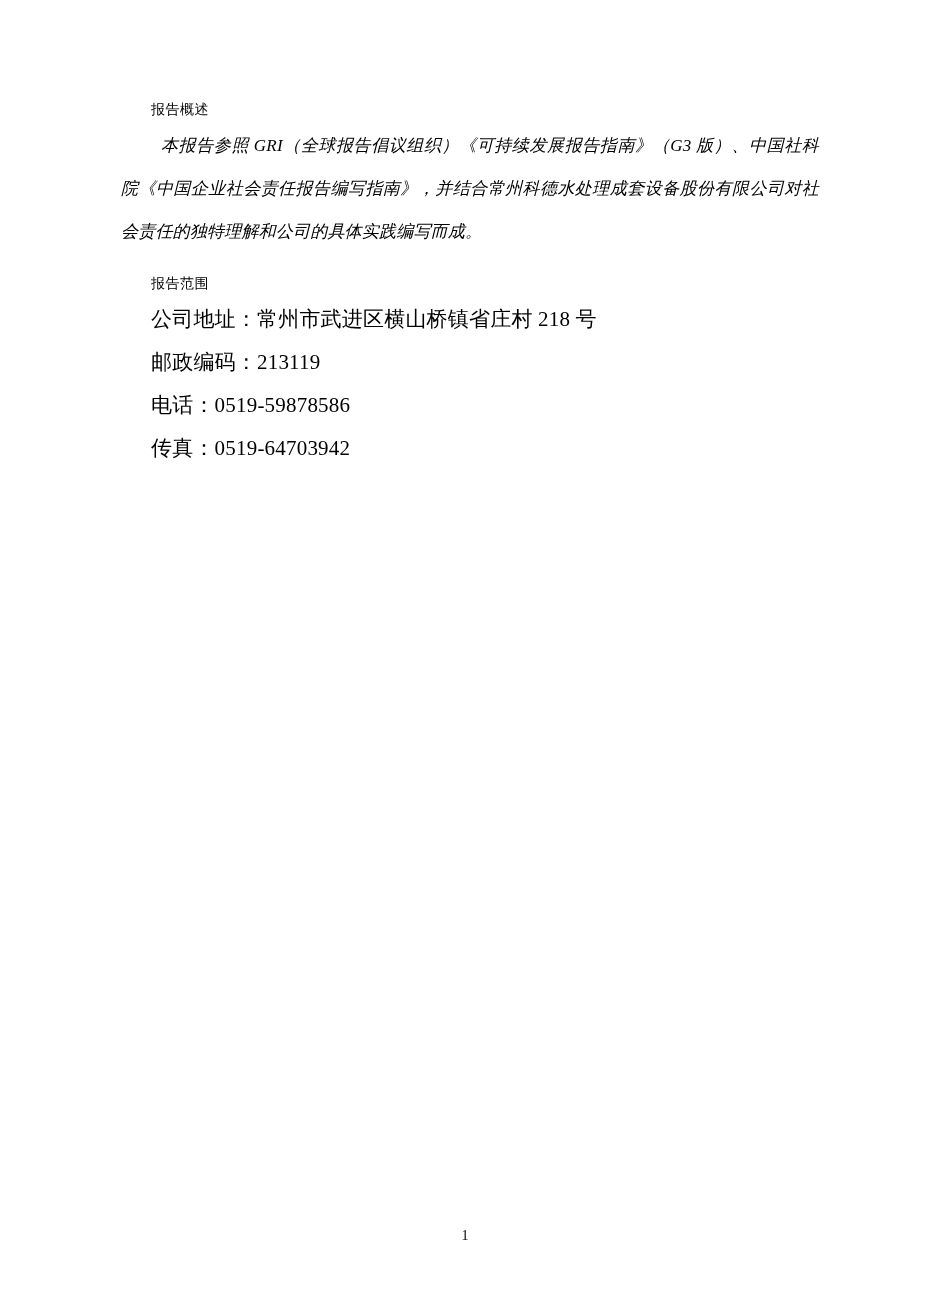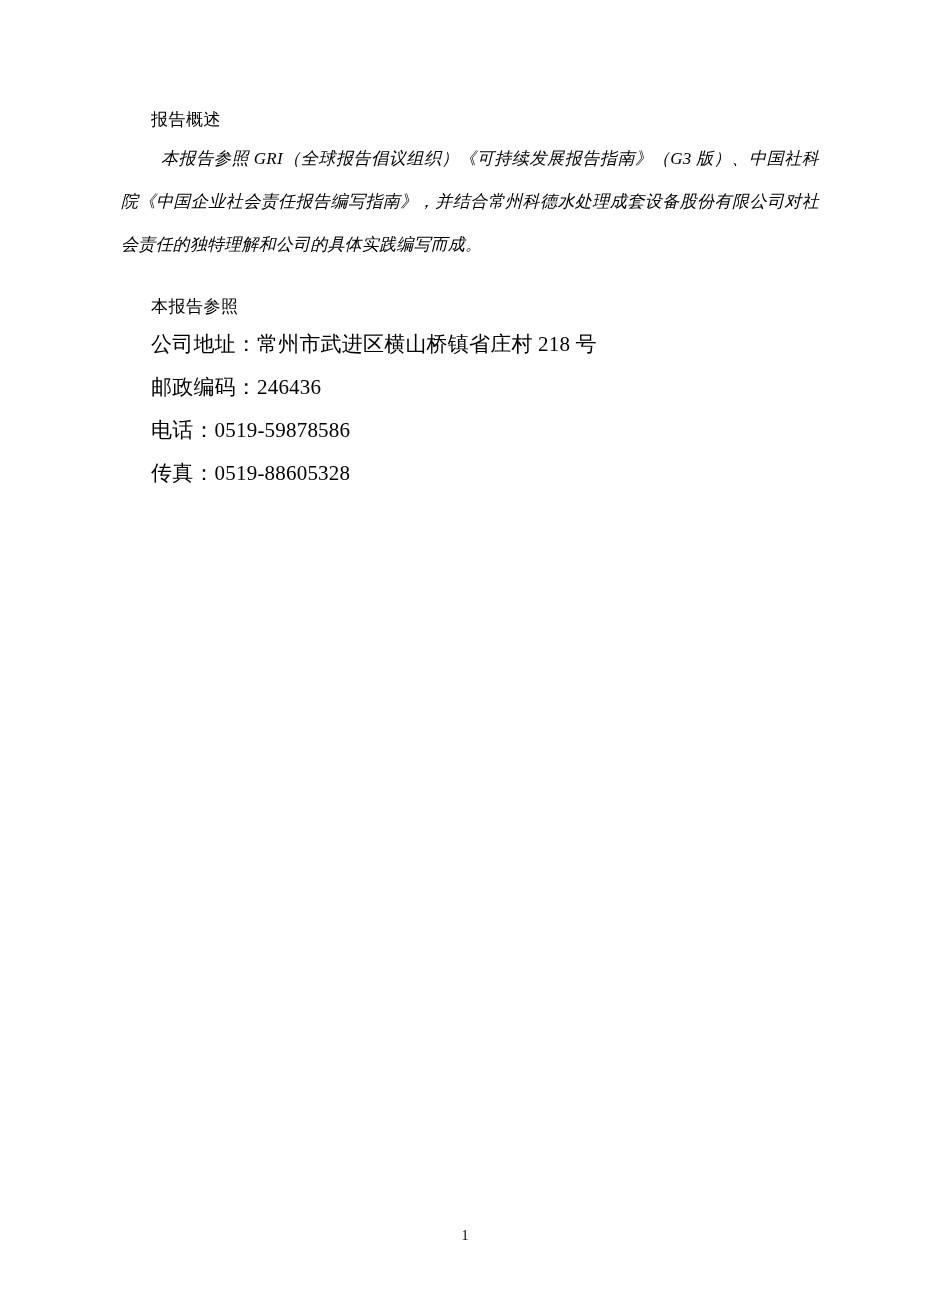--- a/index.html
+++ b/index.html
@@ -16,23 +16,23 @@
     color: #000000;
     overflow: hidden;
   }
   .content {
     position: absolute;
     left: 113px;
     top: 95px;
     width: 706px;
   }
   .heading {
-    font-size: 17px;
+    font-size: 14px;
     line-height: 1.5;
-    margin: 12px 0 4px 0;
+    margin: 4px 0 4px 0;
     padding-left: 38px;
     font-weight: normal;
     letter-spacing: 0.5px;
   }
   .para {
     font-size: 17px;
     line-height: 43px;
     margin: 0 0 2px 8px;
     text-align: justify;
     text-justify: inter-ideograph;
@@ -69,26 +69,26 @@
 
 <div class="page">
 
   <div class="content">
 
     <h2 class="heading">报告概述</h2>
     <p class="para">本报告参照 GRI（全球报告倡议组织）《可持续发展报告指南》（G3 版）、中国社科院《中国企业社会责任报告编写指南》，并结合常州科德水处理成套设备股份有限公司对社会责任的独特理解和公司的具体实践编写而成。</p>
 
     <div class="block-gap"></div>
 
-    <h2 class="heading">本报告参照</h2>
+    <h2 class="heading">报告范围</h2>
 
     <div class="info-list">
       <p class="info-line">公司地址：常州市武进区横山桥镇省庄村 218 号</p>
-      <p class="info-line">邮政编码：246436</p>
+      <p class="info-line">邮政编码：213119</p>
       <p class="info-line">电话：0519-59878586</p>
-      <p class="info-line">传真：0519-88605328</p>
+      <p class="info-line">传真：0519-64703942</p>
     </div>
 
   </div>
 
   <div class="page-number">1</div>
 
 </div>
 
 </body></html>

